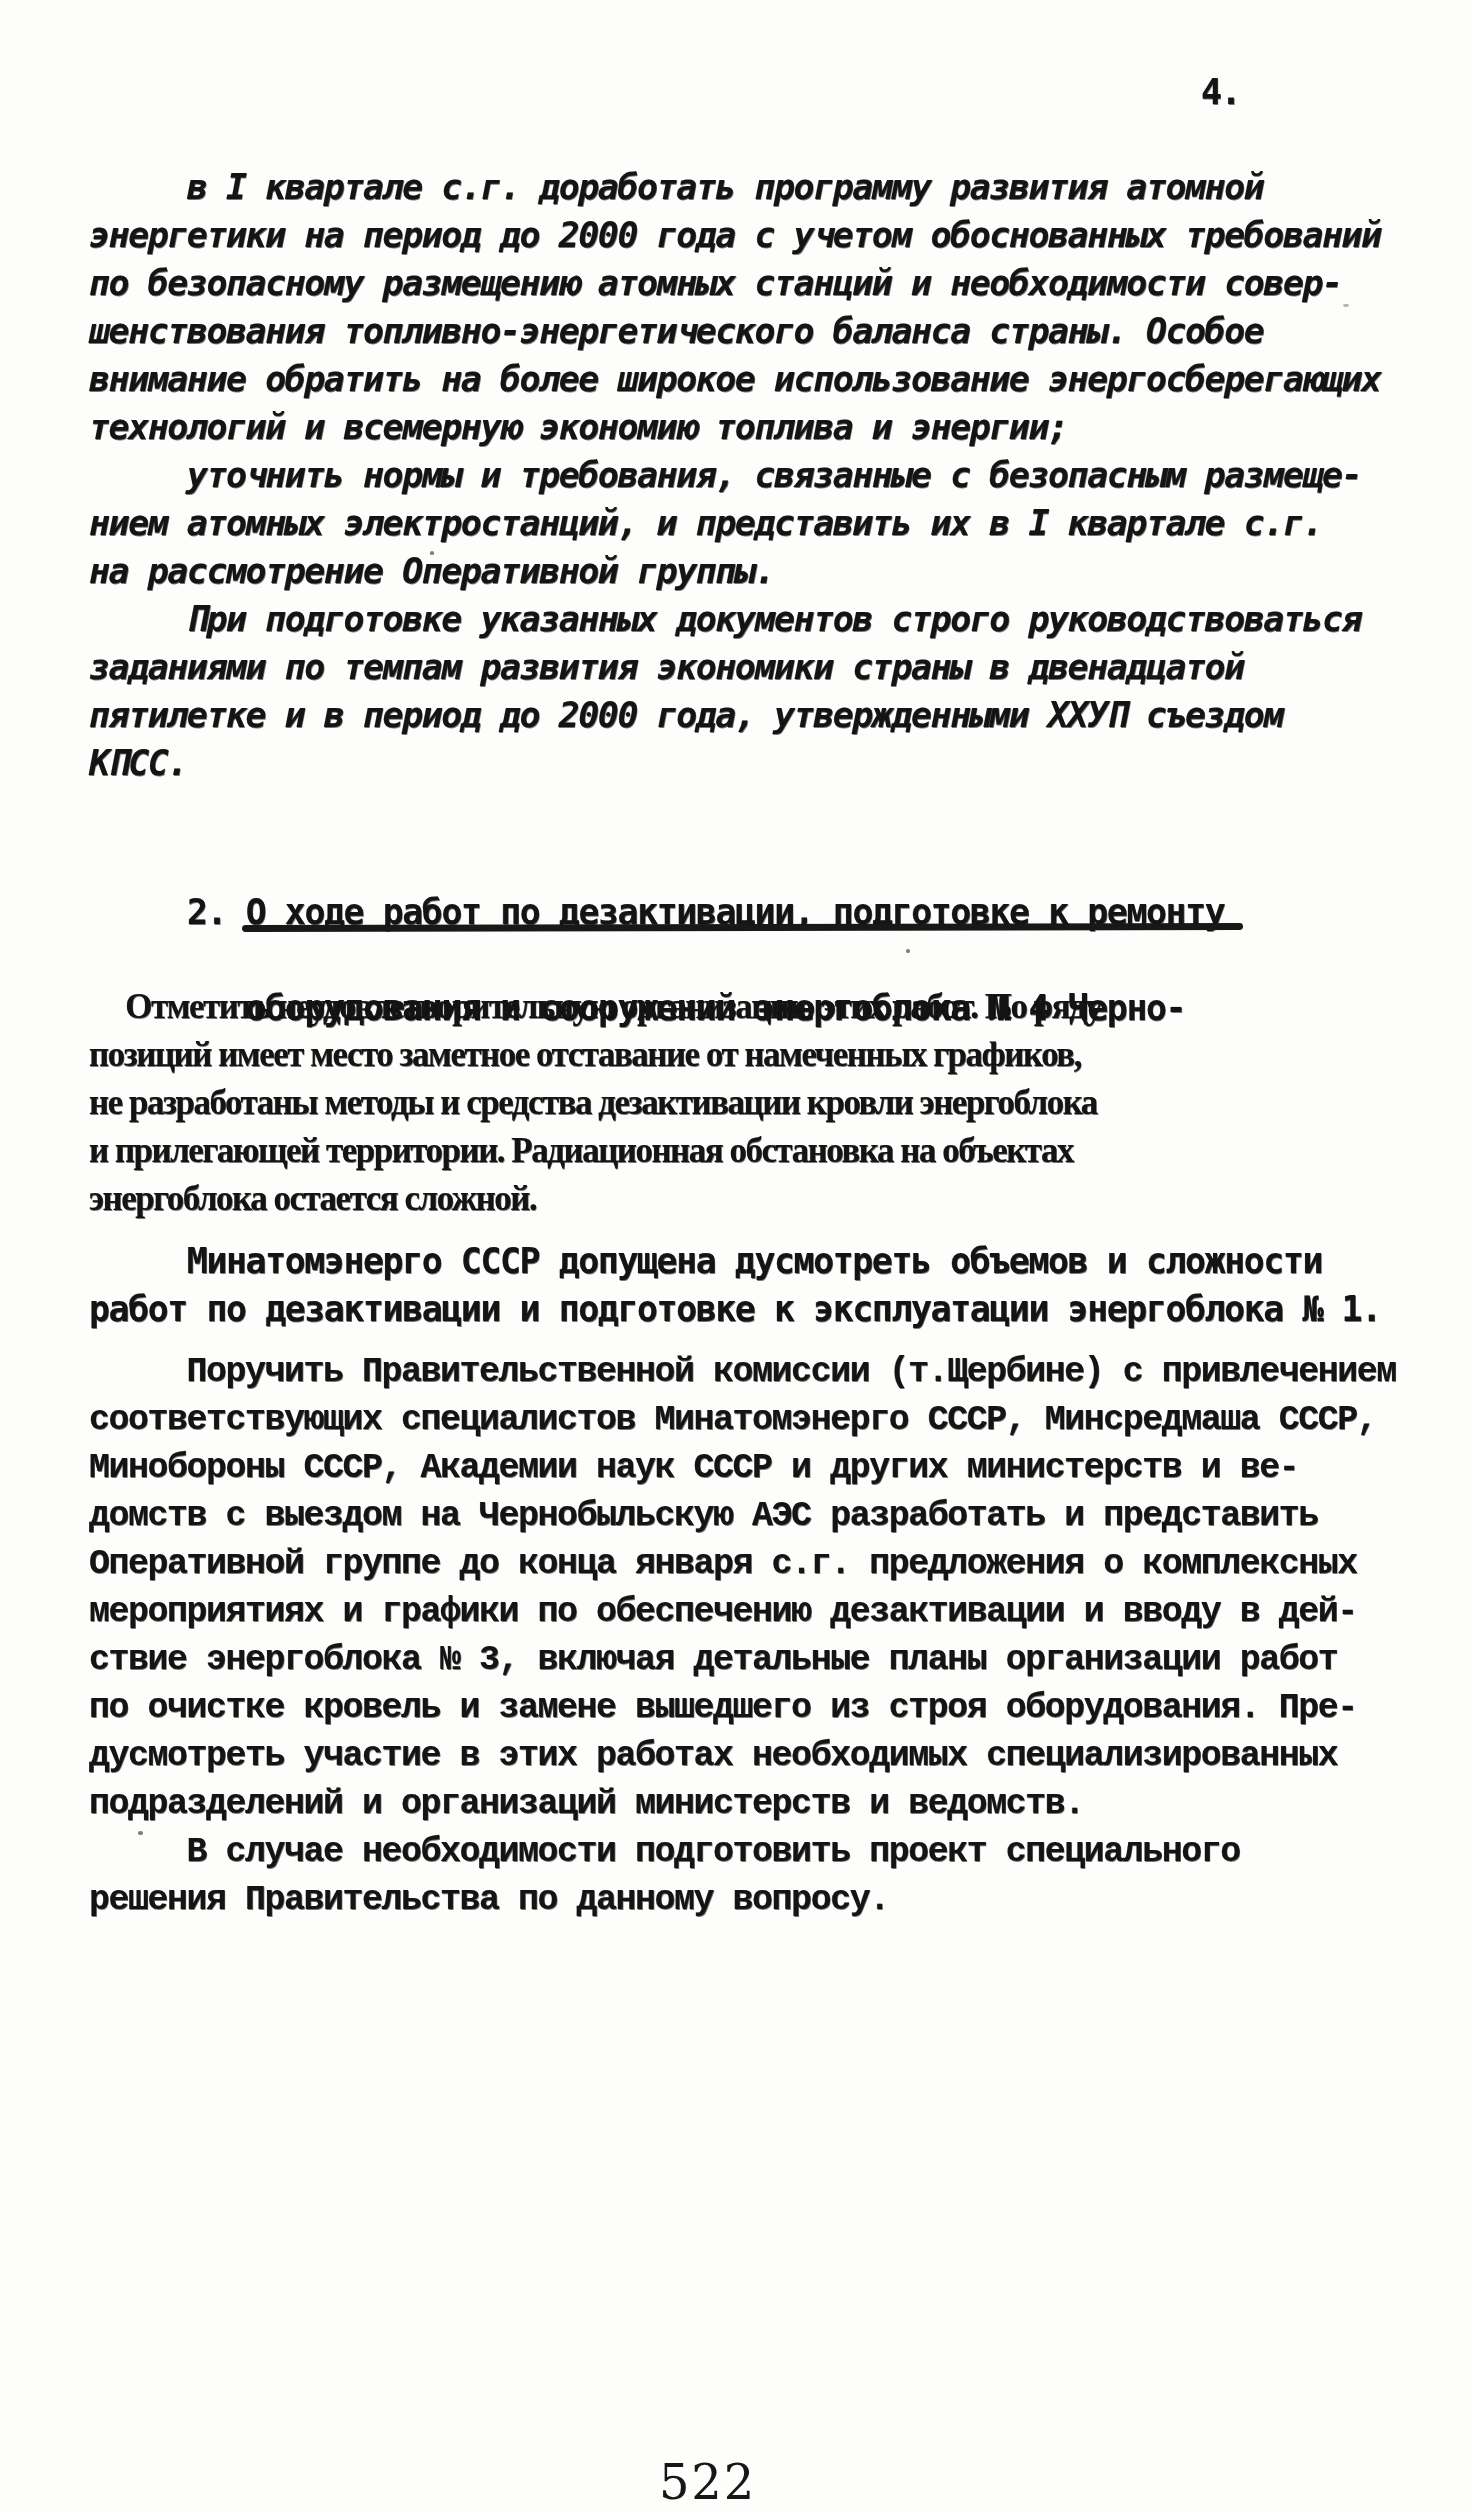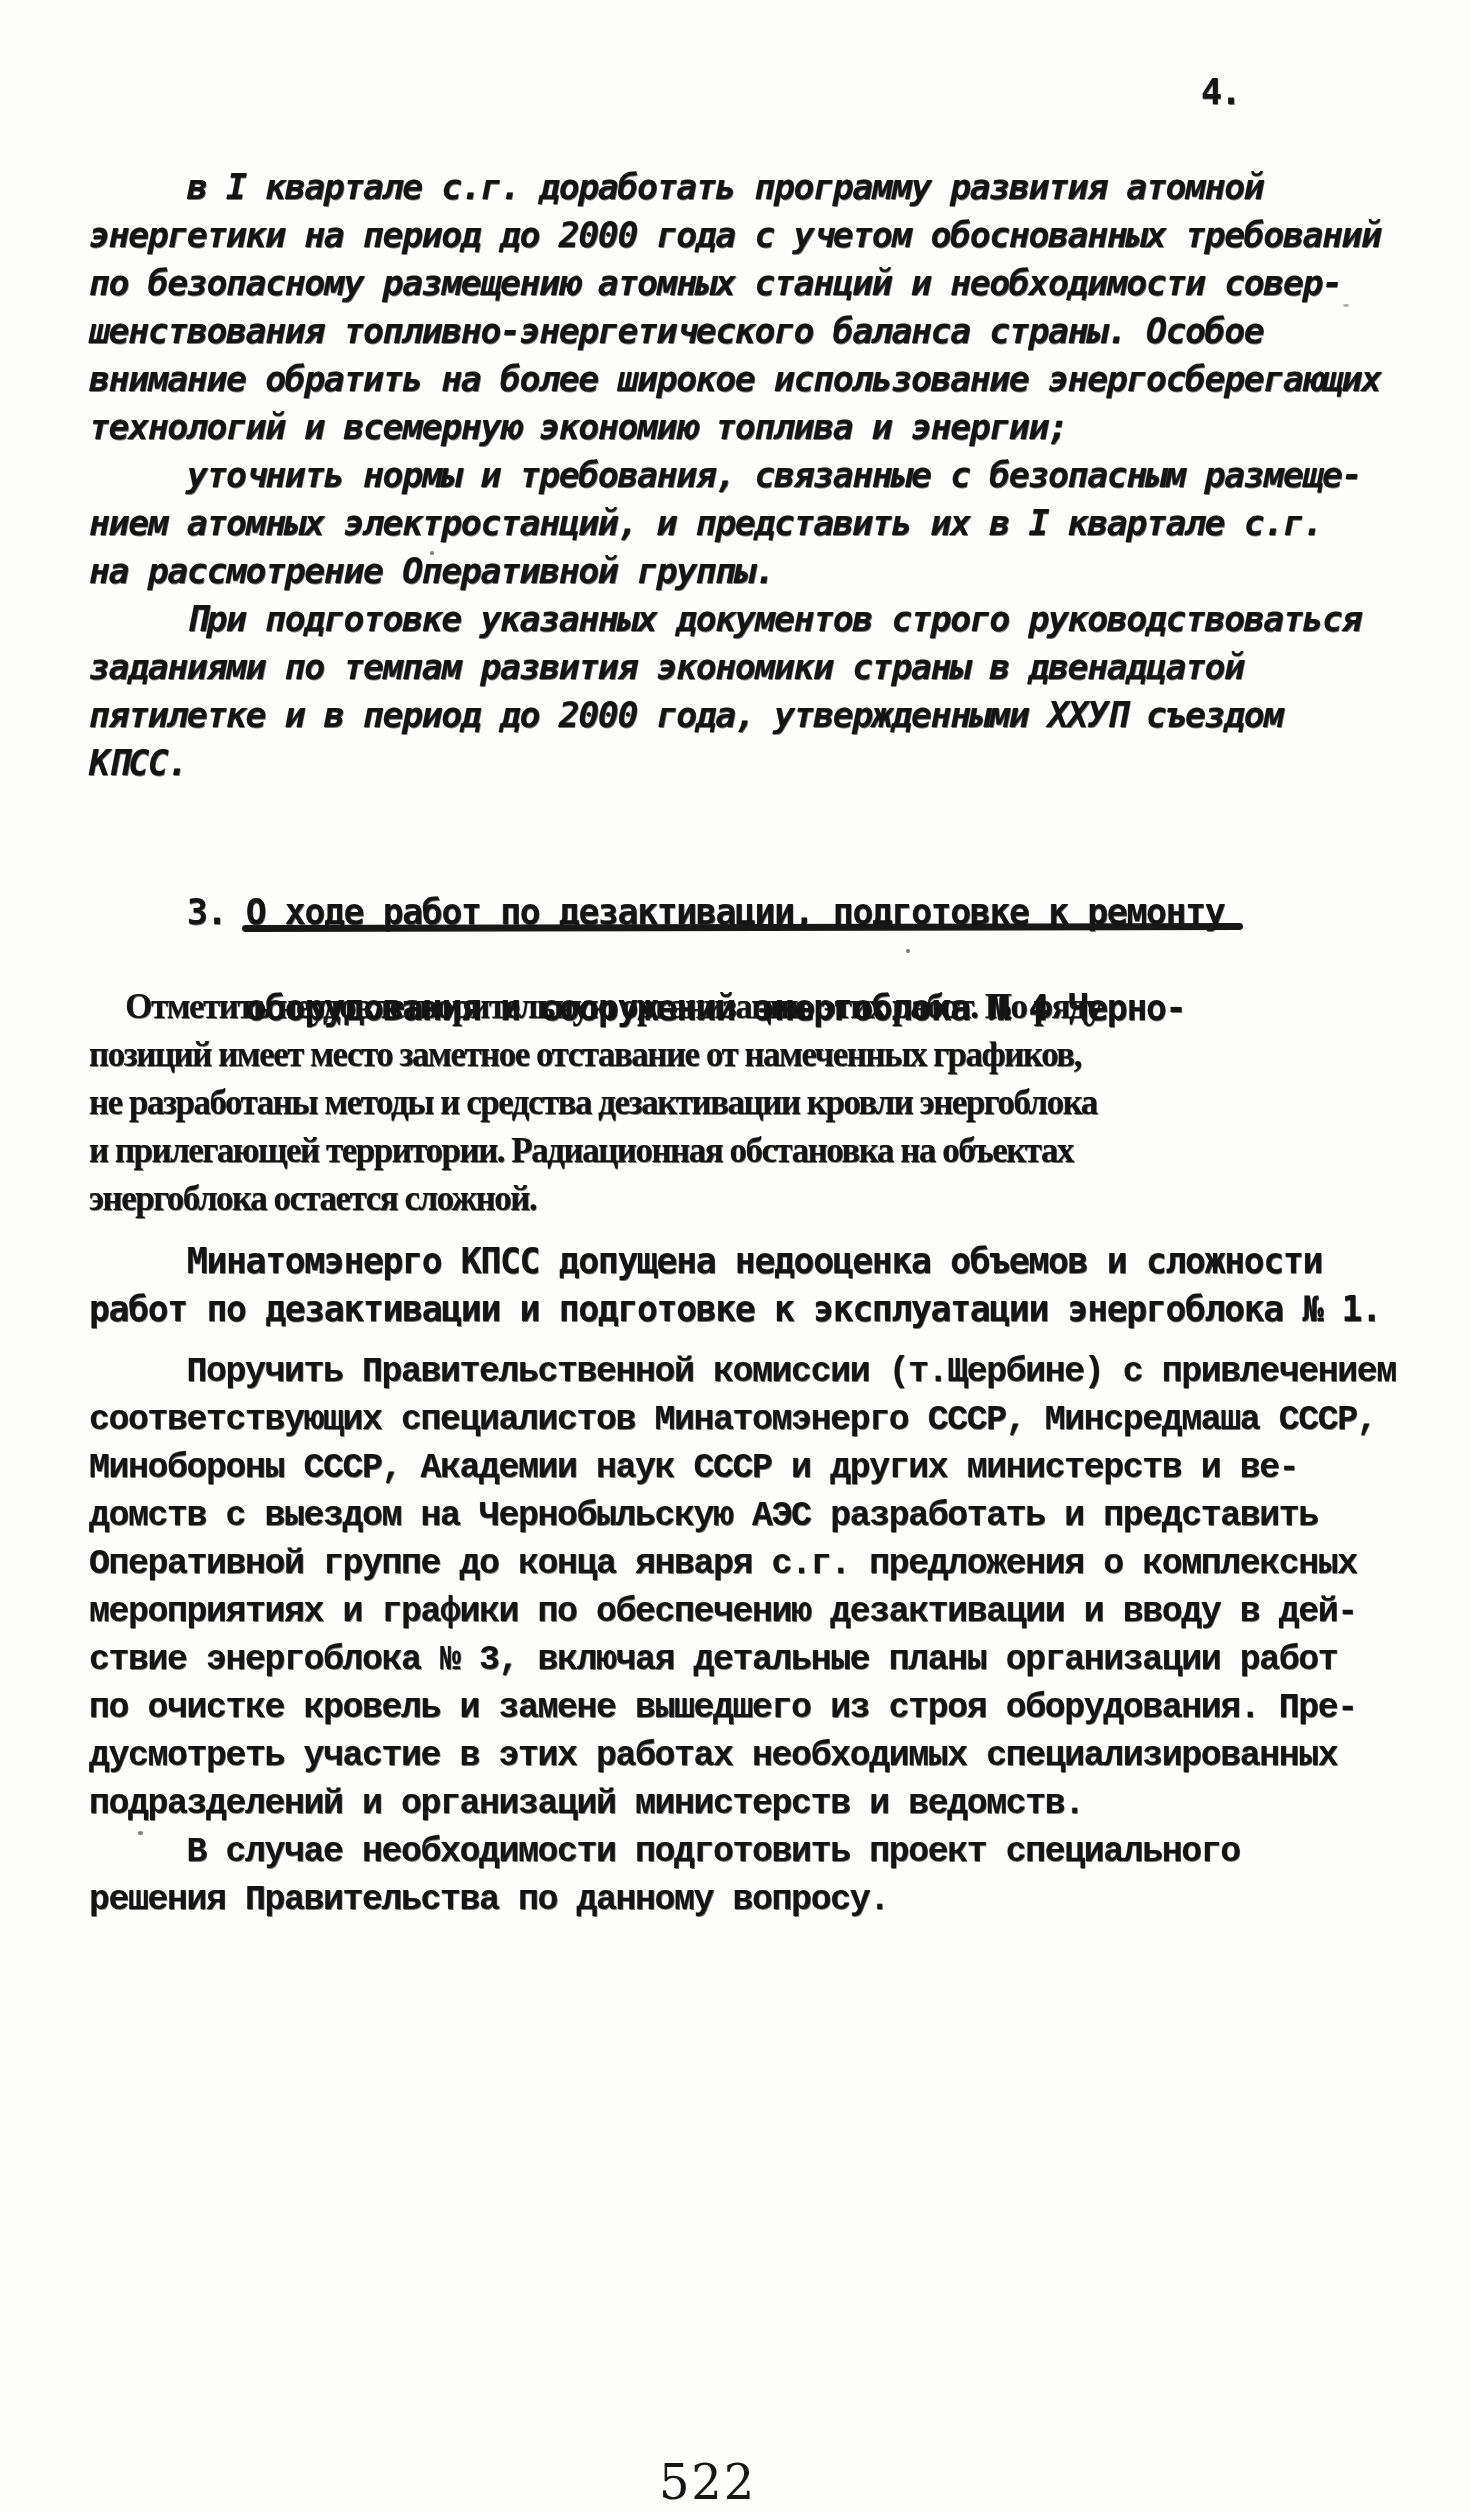--- a/index.html
+++ b/index.html
@@ -54,29 +54,29 @@
 </head>
 <body>
 
 <div class="page">
 
   <div class="typewriter pagenum-top">4.</div>
 
   <div class="typewriter para para-a"><div class="line">     в I квартале с.г. доработать программу развития атомной</div><div class="line">энергетики на период до 2000 года с учетом обоснованных требований</div><div class="line">по безопасному размещению атомных станций и необходимости совер-</div><div class="line">шенствования топливно-энергетического баланса страны. Особое</div><div class="line">внимание обратить на более широкое использование энергосберегающих</div><div class="line">технологий и всемерную экономию топлива и энергии;</div><div class="line">     уточнить нормы и требования, связанные с безопасным размеще-</div><div class="line">нием атомных электростанций, и представить их в I квартале с.г.</div><div class="line">на рассмотрение Оперативной группы.</div><div class="line">     При подготовке указанных документов строго руководствоваться</div><div class="line">заданиями по темпам развития экономики страны в двенадцатой</div><div class="line">пятилетке и в период до 2000 года, утвержденными ХХУП съездом</div><div class="line">КПСС.</div></div>
 
   <div class="typewriter heading">
-    <div>3. О ходе работ по дезактивации, подготовке к ремонту</div>
+    <div>2. О ходе работ по дезактивации, подготовке к ремонту</div>
     <div>   оборудования и сооружений энергоблока № 4 Черно-</div>
   </div>
 
   <div class="heading-underline"></div>
 
   <div class="typewriter para para-b"><div class="line">     Отметить неудовлетворительную организацию этих работ. По ряду</div><div class="line">позиций имеет место заметное отставание от намеченных графиков,</div><div class="line">не разработаны методы и средства дезактивации кровли энергоблока</div><div class="line">и прилегающей территории. Радиационная обстановка на объектах</div><div class="line">энергоблока остается сложной.</div></div>
 
-  <div class="typewriter para para-c"><div class="line">     Минатомэнерго КПСС допущена недооценка объемов и сложности</div><div class="line">работ по дезактивации и подготовке к эксплуатации энергоблока № 1.</div></div>
+  <div class="typewriter para para-c"><div class="line">     Минатомэнерго СССР допущена дусмотреть объемов и сложности</div><div class="line">работ по дезактивации и подготовке к эксплуатации энергоблока № 1.</div></div>
 
   <div class="typewriter para para-d"><div class="line">     Поручить Правительственной комиссии (т.Щербине) с привлечением</div><div class="line">соответствующих специалистов Минатомэнерго СССР, Минсредмаша СССР,</div><div class="line">Минобороны СССР, Академии наук СССР и других министерств и ве-</div><div class="line">домств с выездом на Чернобыльскую АЭС разработать и представить</div><div class="line">Оперативной группе до конца января с.г. предложения о комплексных</div><div class="line">мероприятиях и графики по обеспечению дезактивации и вводу в дей-</div><div class="line">ствие энергоблока № 3, включая детальные планы организации работ</div><div class="line">по очистке кровель и замене вышедшего из строя оборудования. Пре-</div><div class="line">дусмотреть участие в этих работах необходимых специализированных</div><div class="line">подразделений и организаций министерств и ведомств.</div><div class="line">     В случае необходимости подготовить проект специального</div><div class="line">решения Правительства по данному вопросу.</div></div>
 
   <div class="pagenum-bottom">522</div>
 
   <div class="speck speck-1"></div>
   <div class="speck speck-2"></div>
   <div class="speck speck-3"></div>
   <div class="speck speck-4"></div>
 

